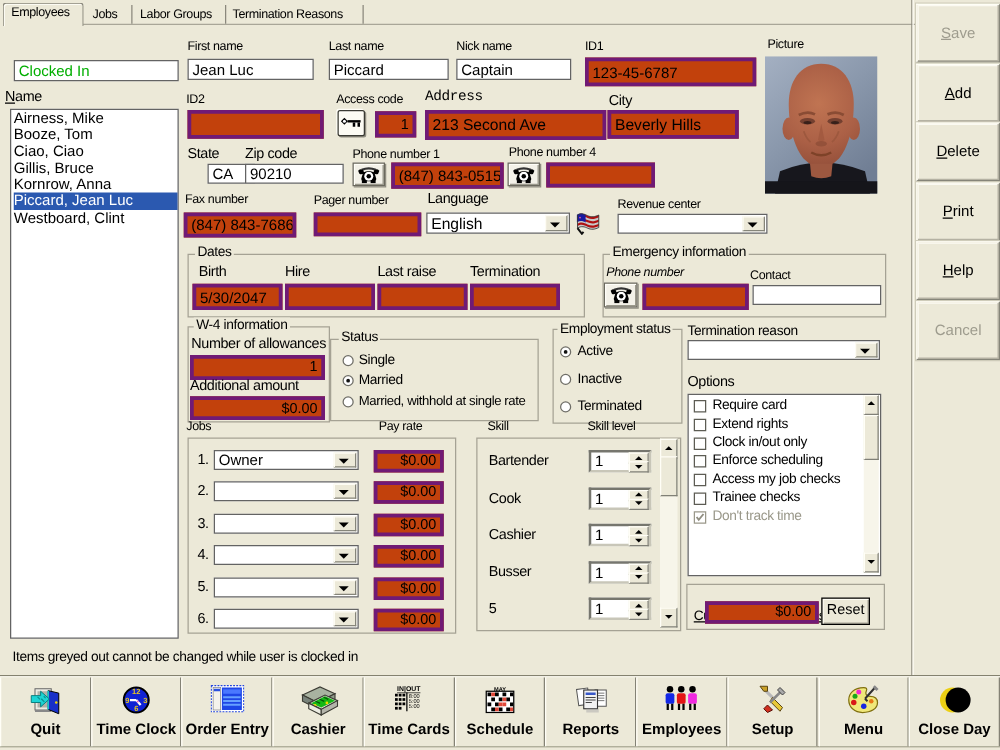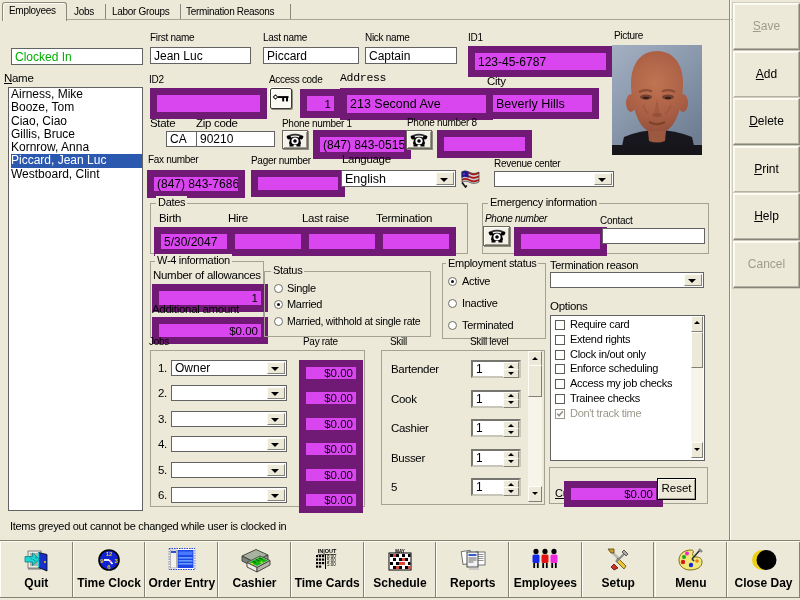--- a/index.html
+++ b/index.html
@@ -1,21 +1,21 @@
 <!DOCTYPE html>
 <html><head>
 <meta charset="utf-8">
 <style>
 html,body{margin:0;padding:0;}
 body{width:800px;height:600px;overflow:hidden;background:#ece9d8;font-family:"Liberation Sans",sans-serif;position:relative;}
 .ab{position:absolute;}
 .lab{position:absolute;font-size:10px;letter-spacing:-0.3px;color:#000;white-space:nowrap;}
 .lab2{position:absolute;font-size:11.5px;letter-spacing:-0.3px;color:#000;white-space:nowrap;}
 .tb1{position:absolute;background:#fff;border:1px solid #636363;}
-.tb2{position:absolute;background:#d946ef;border:7px solid #701a75;}
+.tb2{position:absolute;background:#c2410c;border:3px solid #701a75;}
 .txt{font-size:12px;color:#000;padding-left:3px;white-space:nowrap;overflow:hidden;height:100%;display:flex;align-items:center;}
 .txtr{font-size:11.5px;color:#000;padding-right:3px;white-space:nowrap;overflow:hidden;height:100%;display:flex;align-items:center;justify-content:flex-end;}
 .grp{position:absolute;border:1px solid #a5a294;}
 .glab{position:absolute;background:#ece9d8;padding:0 2px;font-size:11px;letter-spacing:-0.3px;white-space:nowrap;}
 .btn{position:absolute;background:#ece9d8;border:1px solid #868579;border-top-color:#fffef6;border-left-color:#fffef6;box-shadow:inset -1px -1px 0 #b5b2a3,inset 1px 1px 0 #fbfaf2, 0 0 0 1px #cfccba;font-size:12px;text-align:center;color:#000;}
 .radio{position:absolute;width:7px;height:7px;border-radius:50%;background:#fff;border:1px solid #6e6d66;}
 .rdot{position:absolute;width:3px;height:3px;border-radius:50%;background:#111;left:2px;top:2px;}
 .chk{position:absolute;width:8px;height:8px;background:#fff;border:1px solid #5d5c54;}
 .combo{position:absolute;background:#fff;border:1px solid #636363;}
 .phbtn{background:#f3f1e8 !important;box-shadow:inset 1px 1px 0 #fffef8, inset -1px -1px 0 #9b998c, 1px 1px 0 #8f8d80 !important;border:1px solid #6b695e !important;}
@@ -131,21 +131,21 @@
 <div class="tb2" style="left:340px;top:88px;width:139px;height:18px;">
     <div class="txt" style="font-size:12.5px;">213 Second Ave</div>
   </div>
 <div class="tb2" style="left:486px;top:88px;width:99px;height:17px;">
     <div class="txt" style="font-size:12.5px;">Beverly Hills</div>
   </div>
 
 <div class="lab2" style="left:150px;top:117px;">State</div>
 <div class="lab2" style="left:196px;top:117px;">Zip code</div>
 <div class="lab" style="left:282px;top:118px;">Phone number 1</div>
-<div class="lab" style="left:407px;top:117px;">Phone number 8</div>
+<div class="lab" style="left:407px;top:117px;">Phone number 4</div>
 <div class="tb1" style="left:166px;top:131px;width:36px;height:14px;">
     <div class="txt">CA</div>
   </div>
 <div class="tb1" style="left:196px;top:131px;width:77px;height:14px;">
     <div class="txt">90210</div>
   </div>
 <div class="btn phbtn" style="left:282px;top:130px;width:24px;height:17px;">
     <svg width="20" height="15" viewBox="0 0 20 15" style="display:block;margin:1px auto 0;">
       <path d="M4 3 Q10 0.5 16 3 L15 4.5 Q10 2.5 5 4.5 Z" fill="#333"></path>
       <path d="M1.5 4.5 Q3.5 2.5 5.5 4 L6.5 6.5 Q4 8 2.5 7 Z" fill="#000"></path>

